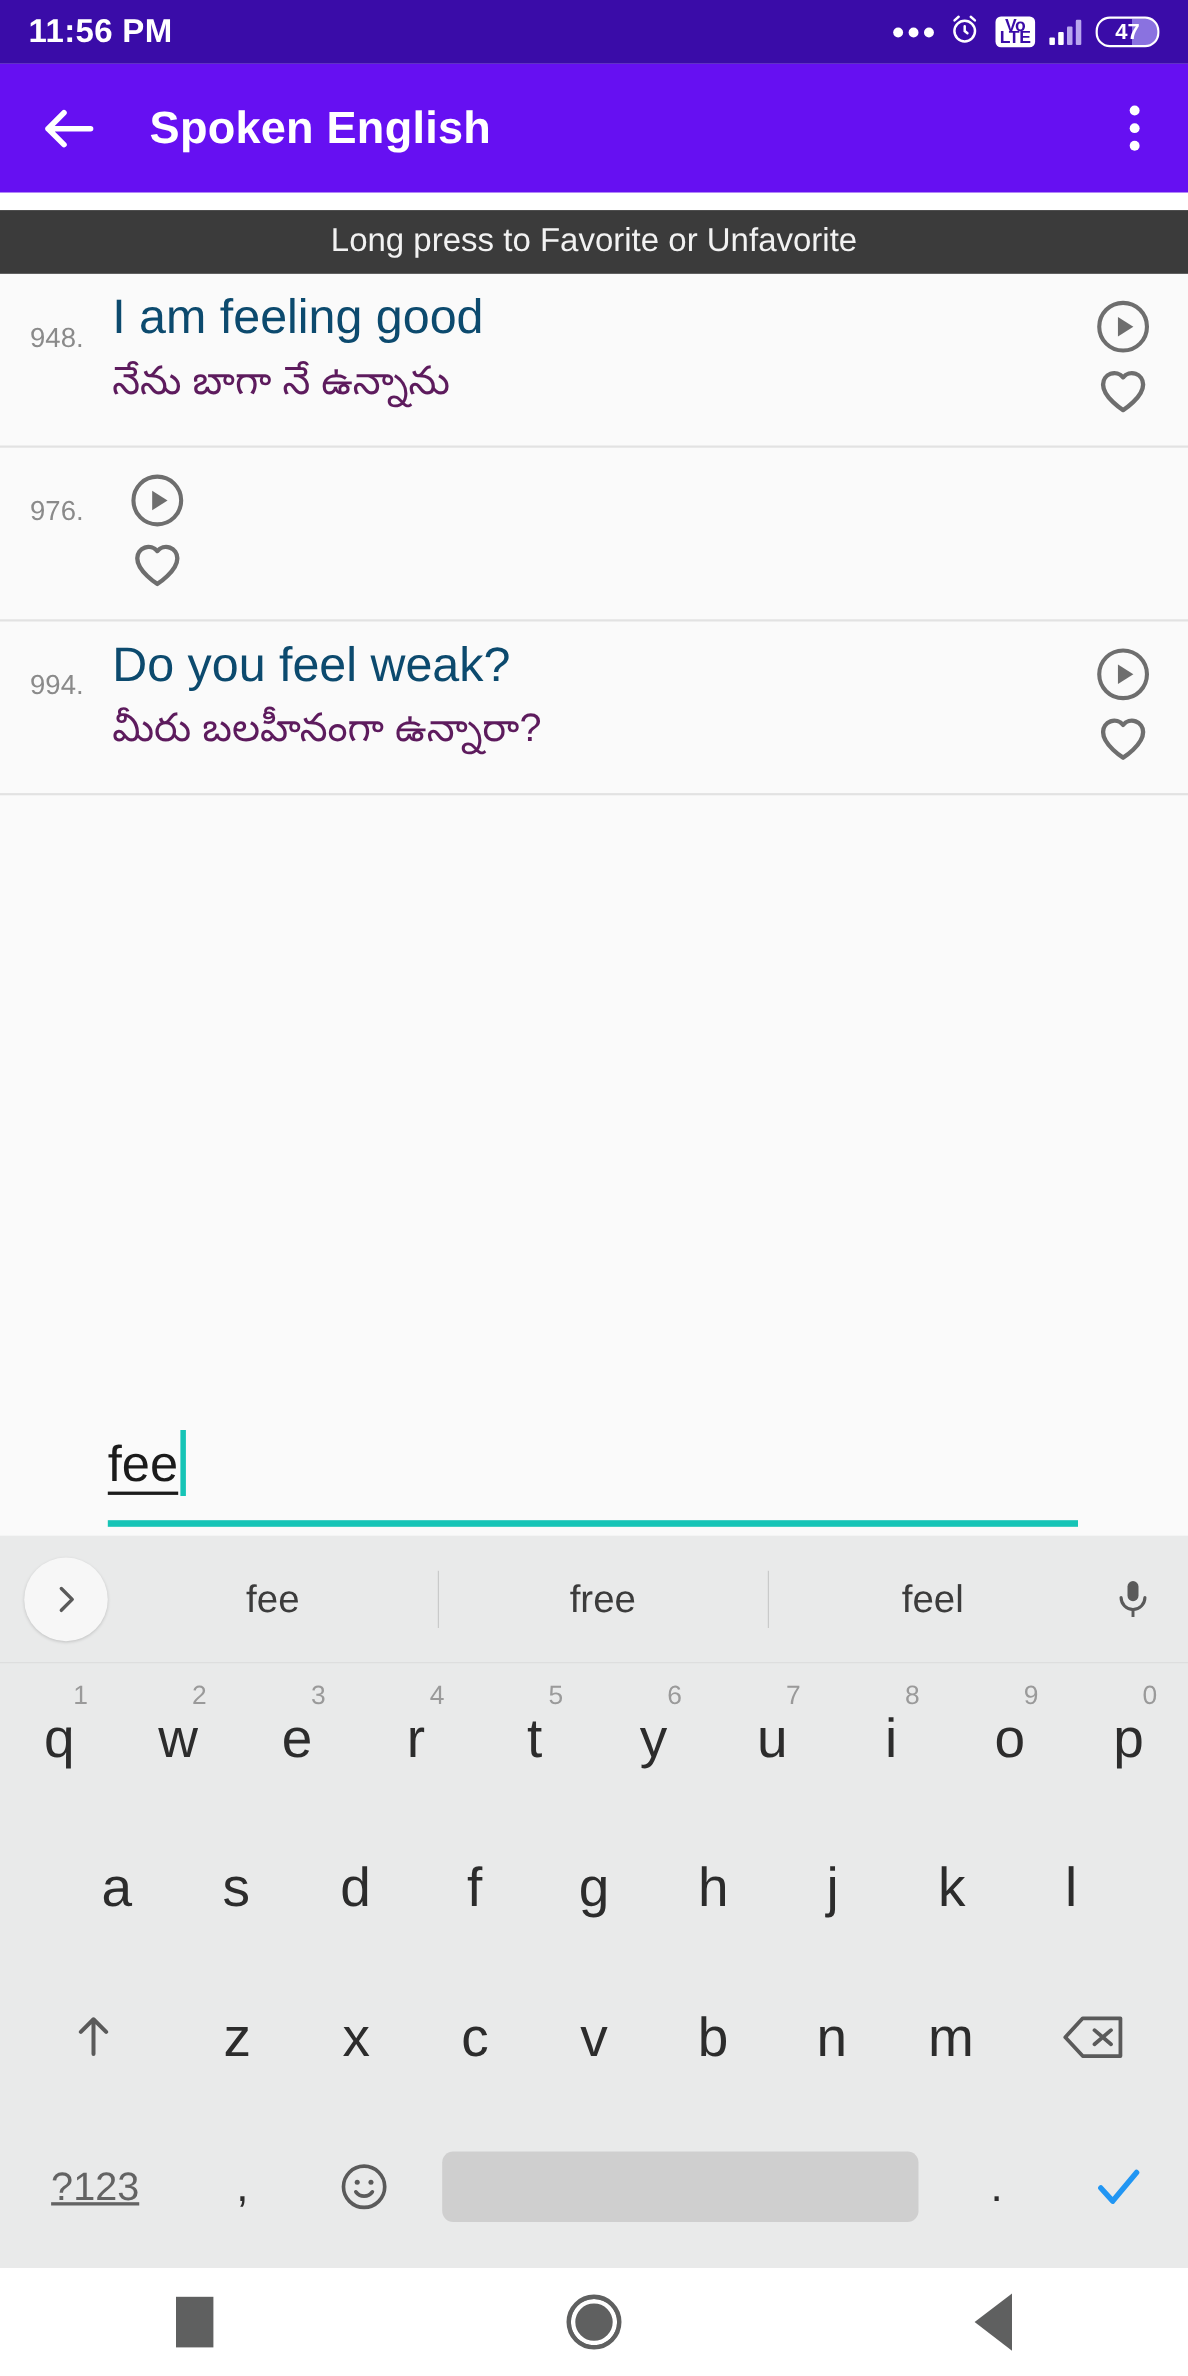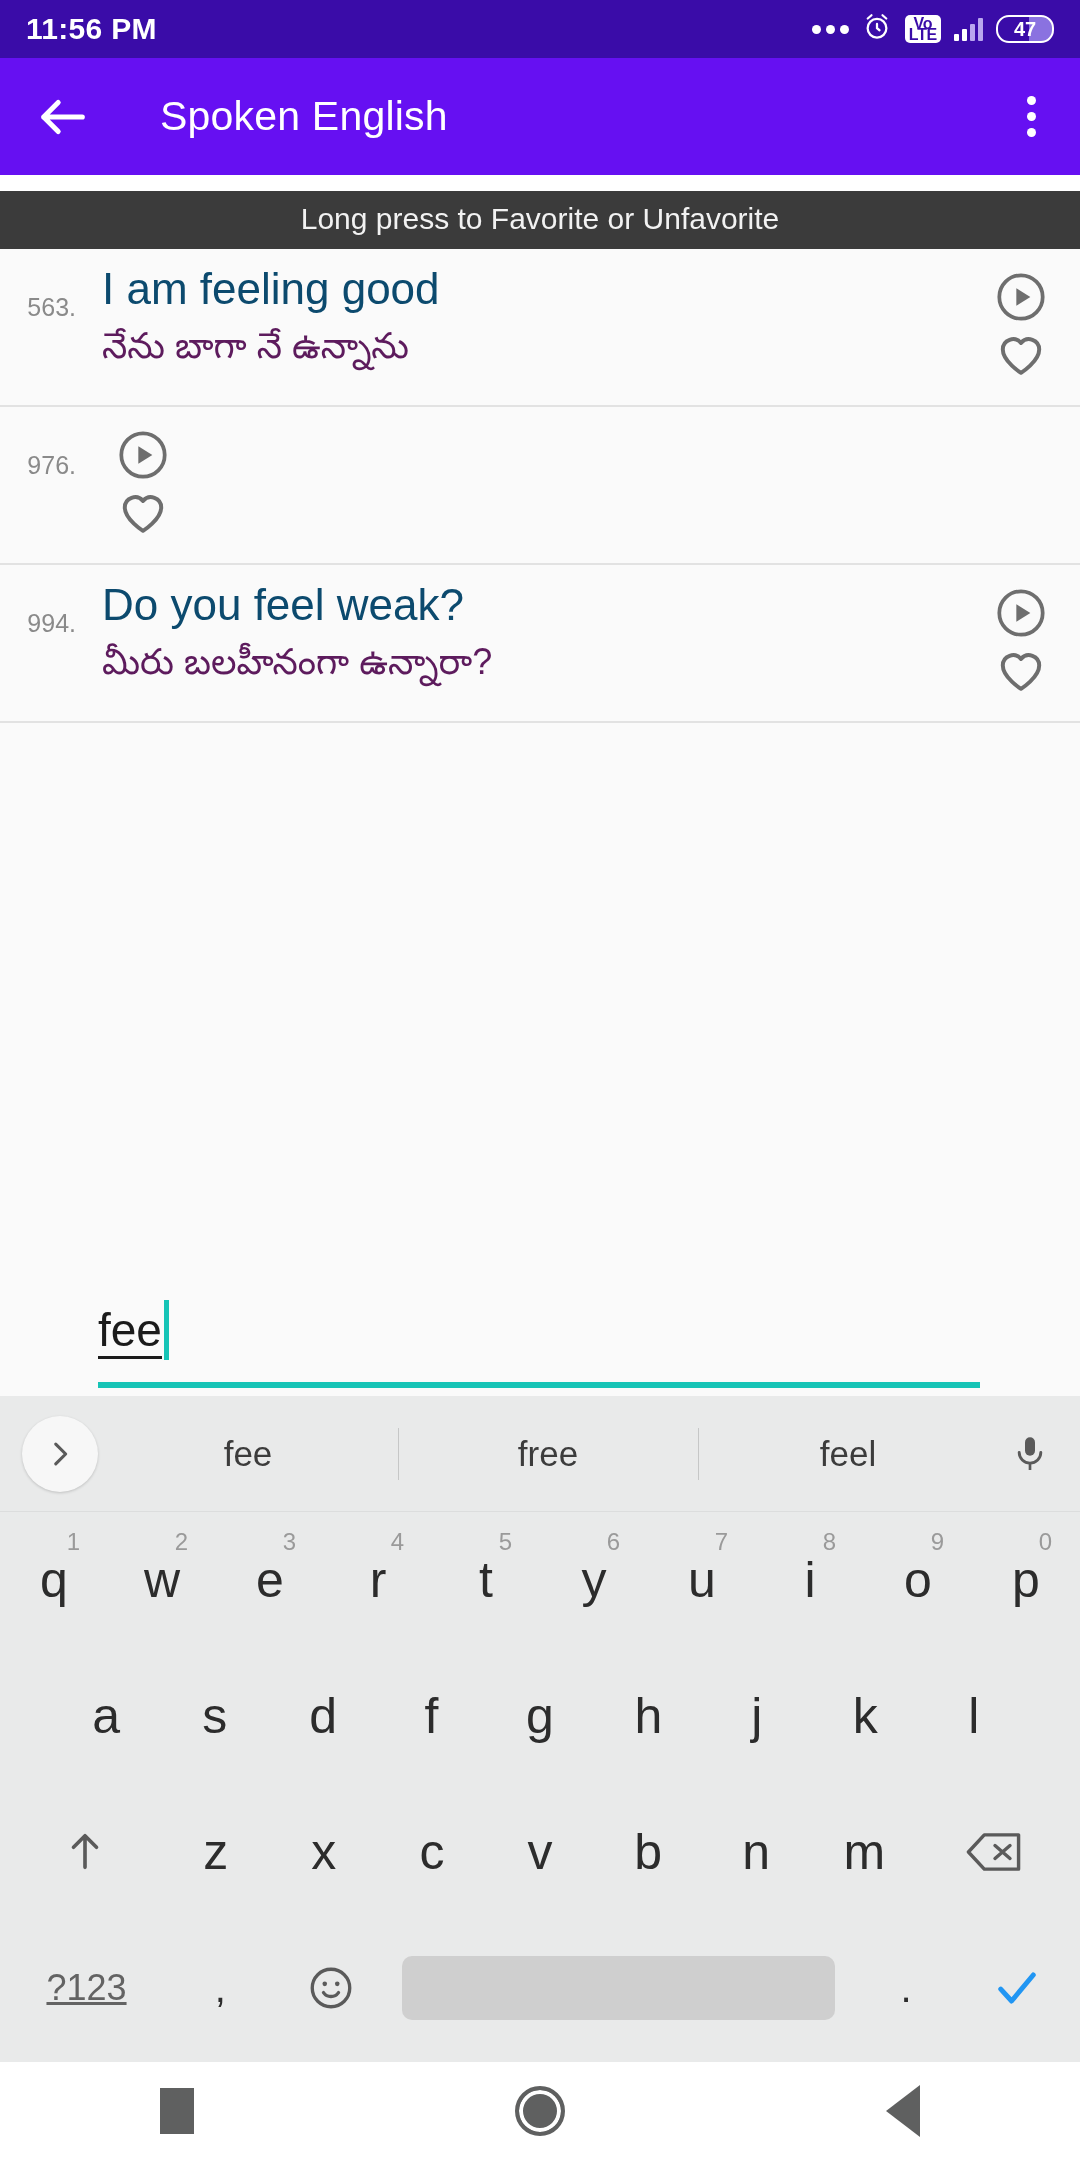--- a/index.html
+++ b/index.html
@@ -40,21 +40,21 @@
     background:linear-gradient(90deg,#3a0ca8 0 58%, #8a72e0 58% 100%);
   }
 
   
   .appbar {
     height:117px; background:#6610f2; color:#fff;
     display:flex; align-items:center; padding:0 34px; flex:none;
   }
   .back-arrow { width:58px; height:58px; flex:none; }
   .appbar-title {
-    font-size:41px; font-weight:400; margin-left:68px; letter-spacing:.2px;
+    font-size:41px; font-weight:700; margin-left:44px; letter-spacing:.2px;
   }
   .overflow { margin-left:auto; display:flex; flex-direction:column; gap:7px; padding:6px 10px; }
   .overflow i { width:9px; height:9px; border-radius:50%; background:#fff; display:block; }
 
   
   .hint {
     background:#3b3b3b; color:#f2f2f2; text-align:center;
     font-size:30px; padding:11px 0 13px; flex:none;margin-top:16px;
   }
 
@@ -192,21 +192,21 @@
         <i></i>
         <i></i>
       </span>
   </div>
 
   <div class="hint">Long press to Favorite or Unfavorite</div>
 
   <div class="list">
 
     <div class="row">
-      <div class="row-index">563.</div>
+      <div class="row-index">948.</div>
       <div class="row-texts">
         <div class="row-en">I am feeling good</div>
         <div class="row-te">నేను బాగా నే ఉన్నాను</div>
       </div>
       <div class="row-actions">
         <span class="icon-btn">
           <svg width="56" height="56" viewBox="0 0 24 24" fill="none" stroke="#6e6e6e" stroke-width="1.6">
             <circle cx="12" cy="12" r="9.3"></circle>
               <path d="M10 8.2l6 3.8-6 3.8z" fill="#6e6e6e" stroke="none"></path>
           </svg>

